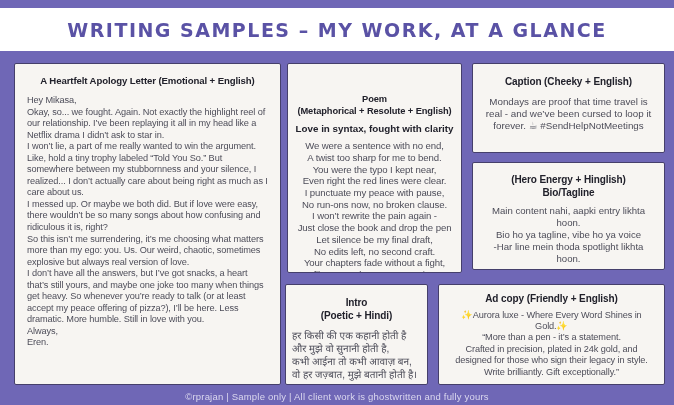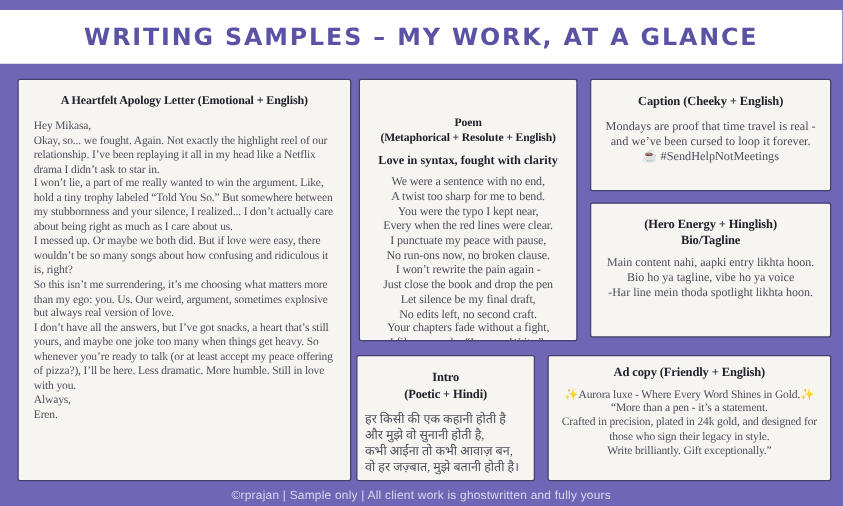--- a/index.html
+++ b/index.html
@@ -32,21 +32,20 @@
     color:var(--accent);
     text-transform:uppercase;
     white-space:nowrap;
   }
   .card{
     position:absolute;
     background:var(--card-bg);
     border:1.5px solid var(--card-border);
     border-radius:2px;
     overflow:hidden;
-    font-family:Liberation Serif, serif;
   }
   .card h2{
     font-size:10px;
     font-weight:bold;
     color:var(--heading);
     text-align:center;
     line-height:1.25;
     margin-bottom:6px;
     letter-spacing:-0.1px;
   }
@@ -95,38 +94,38 @@
   <h1 class="page-title">WRITING SAMPLES – MY WORK, AT A GLANCE</h1>
 </header>
 
 <section class="card card-apology">
   <h2>A Heartfelt Apology Letter (Emotional + English)</h2>
   <div>
       <div class="para">Hey Mikasa,</div>
       <div class="para">Okay, so... we fought. Again. Not exactly the highlight reel of our relationship. I’ve been replaying it all in my head like a Netflix drama I didn’t ask to star in.</div>
       <div class="para">I won’t lie, a part of me really wanted to win the argument. Like, hold a tiny trophy labeled “Told You So.” But somewhere between my stubbornness and your silence, I realized... I don’t actually care about being right as much as I care about us.</div>
       <div class="para">I messed up. Or maybe we both did. But if love were easy, there wouldn’t be so many songs about how confusing and ridiculous it is, right?</div>
-      <div class="para">So this isn’t me surrendering, it’s me choosing what matters more than my ego: you. Us. Our weird, argument, sometimes explosive but always real version of love.</div>
+      <div class="para">So this isn’t me surrendering, it’s me choosing what matters more than my ego: you. Us. Our weird, chaotic, sometimes explosive but always real version of love.</div>
       <div class="para">I don’t have all the answers, but I’ve got snacks, a heart that’s still yours, and maybe one joke too many when things get heavy. So whenever you’re ready to talk (or at least accept my peace offering of pizza?), I’ll be here. Less dramatic. More humble. Still in love with you.</div>
       <div class="para">Always,</div>
       <div class="para">Eren.</div>
     </div>
 </section>
 
 <section class="card card-poem">
   <h2>
     <span class="tline">Poem</span>
     <span class="tline">(Metaphorical + Resolute + English)</span>
   </h2>
   <h3>Love in syntax, fought with clarity</h3>
   <div>
       <div class="line">We were a sentence with no end,</div>
       <div class="line">A twist too sharp for me to bend.</div>
       <div class="line">You were the typo I kept near,</div>
-      <div class="line">Every when the red lines were clear.</div>
+      <div class="line">Even right the red lines were clear.</div>
       <div class="line">I punctuate my peace with pause,</div>
       <div class="line">No run-ons now, no broken clause.</div>
       <div class="line">I won’t rewrite the pain again -</div>
       <div class="line">Just close the book and drop the pen</div>
       <div class="line">Let silence be my final draft,</div>
       <div class="line">No edits left, no second craft.</div>
       <div class="line">Your chapters fade without a fight,</div>
       <div class="line">I file you under “Lesson: Write.”.</div>
     </div>
 </section>

